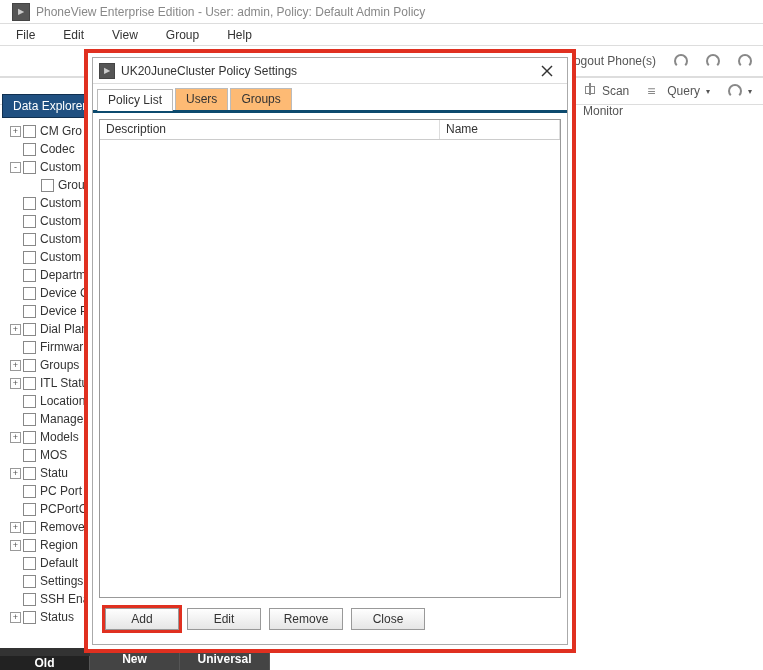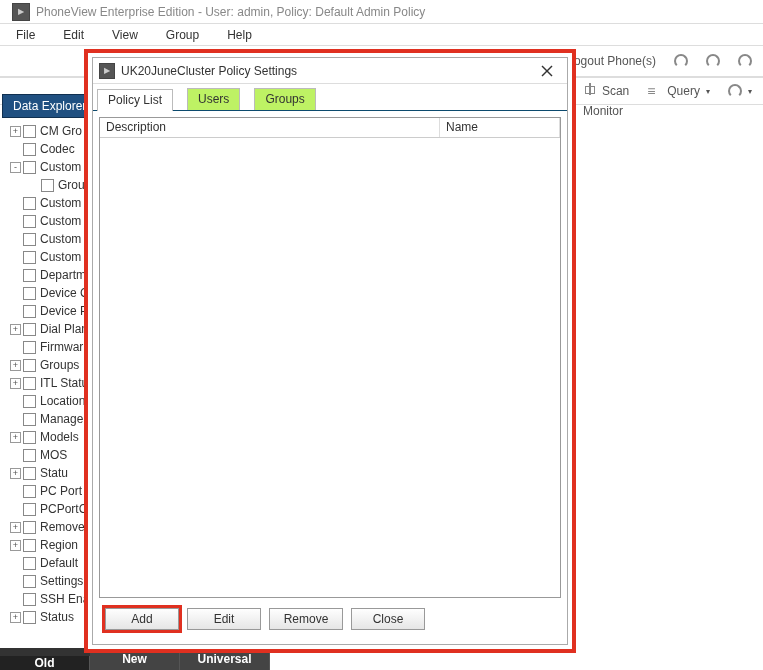--- a/index.html
+++ b/index.html
@@ -201,28 +201,28 @@
     width: 28px; height: 20px;
     display: flex;
     align-items: center;
     justify-content: center;
     font-size: 14px; color: #333;
   }
 
   .dlg-tabs {
     display: flex;
     padding: 4px 4px 0 4px;
-    gap: 14px;
-    border-bottom: 1px solid #0c4a6e;
+    gap: 2px;
+    border-bottom: 3px solid #0c4a6e;
   }
   .dlg-tab {
     padding: 3px 10px 4px 10px;
     border: 1px solid #bbb;
     border-bottom: none;
-    background: #bef264;
+    background: #fdba74;
     font-size: 12px;
     color: #333;
     position: relative;
   }
   .dlg-tab.active {
     background: #fff;
     top: 1px;
   }
 
   .dlg-body {

